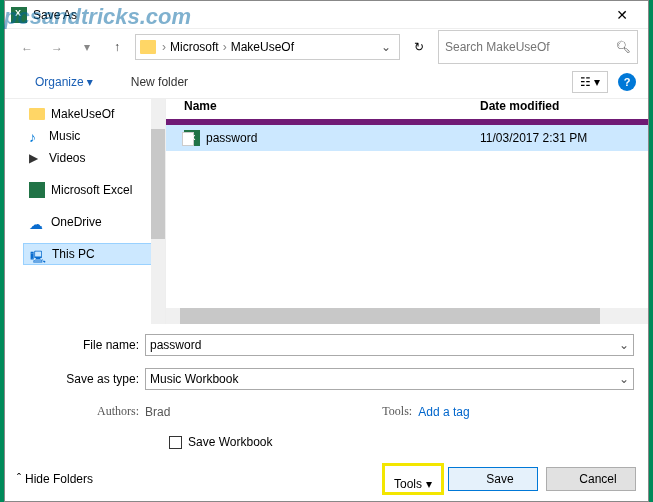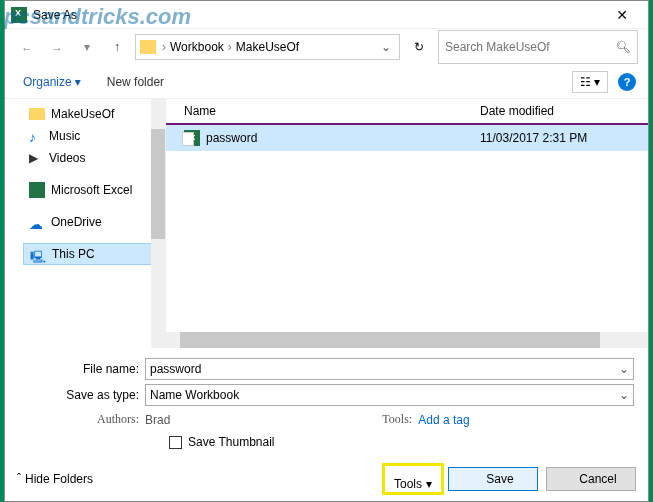--- a/index.html
+++ b/index.html
@@ -18,53 +18,53 @@
 .breadcrumb { flex: 1; height: 26px; border: 1px solid #ccc; display: flex; align-items: center; padding: 0 4px; gap: 2px; }
 .folder-icon { width: 16px; height: 14px; background: #ffd666; border-radius: 1px; margin-right: 2px; }
 .bc-sep { color: #888; padding: 0 2px; }
 .bc-drop { margin-left: auto; color: #555; padding: 0 4px; }
 .refresh-btn { width: 26px; height: 26px; display: flex; align-items: center; justify-content: center; }
 .searchbox { width: 200px; height: 26px; border: 1px solid #ccc; display: flex; align-items: center; padding: 16px 6px; }
 .searchbox input { border: none; outline: none; flex: 1; color: #777; }
 .searchbox .mag { color: #555; }
 
 .toolbar { height: 34px; display: flex; align-items: center; padding: 0 12px; gap: 14px; border-bottom: 1px solid #eee; }
-.tb-btn { color: #1a5fb4; padding: 3px 6px; display: flex; align-items: center; gap: 3px; }
+.tb-btn { color: #1a5fb4; padding: 3px 6px; display: flex; align-items: center; gap: 3px; margin-left: 12px; }
 .tb-btn.plain { color: #333; }
 .tb-right { margin-left: auto; display: flex; align-items: center; gap: 10px; }
 .view-btn { width: 36px; height: 22px; border: 1px solid #ccc; display: flex; align-items: center; justify-content: center; }
 .help-btn { width: 18px; height: 18px; border-radius: 50%; background: #0078d7; color: #fff; display: flex; align-items: center; justify-content: center; font-weight: bold; font-size: 11px; }
 
 .middle { flex: 1; display: flex; min-height: 0; }
 .tree { width: 160px; overflow: hidden; padding: 4px 0 4px 18px; position: relative; }
 .tree-scroll { position: absolute; right: 0; top: 0; bottom: 0; width: 14px; background: #f0f0f0; }
 .tree-thumb { position: absolute; right: 0; top: 30px; width: 14px; height: 110px; background: #c8c8c8; }
 .tree-item { display: flex; align-items: center; gap: 6px; height: 22px; padding-left: 6px; }
 .tree-item.sel { background: #cce8ff; border: 1px solid #99d1ff; }
 .tree-spacer { height: 10px; }
 .ti-folder { width: 16px; height: 12px; background: #ffd666; border-radius: 1px; }
 .ti-music { width: 14px; height: 14px; color: #0078d7; font-size: 14px; }
 .ti-video { width: 14px; height: 14px; color: #333; }
 .ti-excel { width: 16px; height: 16px; background: #217346; }
 .ti-onedrive { width: 16px; height: 12px; color: #0a6cce; font-size: 14px; }
 .ti-pc { width: 16px; height: 12px; color: #0a6cce; }
 
 .filepane { flex: 1; display: flex; flex-direction: column; border-left: 1px solid #eee; position: relative; }
-.fp-header { display: flex; height: 26px; align-items: center; border-bottom: 2px solid #701a75; padding: 0 18px; }
+.fp-header { display: flex; height: 26px; align-items: flex-start; border-bottom: 6px solid #701a75; padding: 0 18px; font-weight: bold; }
 .col-name { flex: 1; }
 .col-date { width: 150px; }
 .fp-row { display: flex; height: 26px; align-items: center; padding: 0 18px; }
 .fp-row.sel { background: #cce8ff; }
 .fp-icon { width: 16px; height: 16px; background: #217346; margin-right: 6px; position: relative; }
 .fp-icon::before { content: ""; position: absolute; left: -2px; top: 2px; width: 10px; height: 12px; background: #fff; border: 1px solid #ccc; }
 .fp-icon::after { content: "X"; position: absolute; color: #fff; font-size: 8px; left: 6px; top: 3px; font-weight: bold; }
 .fp-hscroll { margin-top: auto; height: 16px; background: #f0f0f0; position: relative; }
 .fp-hthumb { position: absolute; left: 14px; top: 0; height: 16px; width: 420px; background: #c8c8c8; }
 
-.bottom { padding: 10px 14px 8px 14px; display: flex; flex-direction: column; gap: 4px; }
+.bottom { padding: 10px 14px 8px 14px; display: flex; flex-direction: column; gap: 12px; }
 .field-row { display: flex; align-items: center; gap: 6px; }
 .field-label { width: 120px; text-align: right; }
 .field-input { flex: 1; height: 22px; border: 1px solid #aaa; padding: 0 4px; display: flex; align-items: center; justify-content: space-between; }
 .field-input .caret { color: #555; }
 .meta-row { display: flex; align-items: center; gap: 6px; margin-top: 2px; }
 .meta-label { width: 120px; text-align: right; color: #555; font-family: Liberation Serif, serif; }
 .meta-val { color: #555; text-align: right; }
 .meta-link { color: #0066cc; }
 .meta-spacer { width: 200px; }
 .checkbox-row { display: flex; align-items: center; gap: 6px; margin-left: 150px; margin-top: 4px; }
@@ -91,21 +91,21 @@
   </div>
 
   <div class="navbar">
     <div class="nav-btn">←</div>
     <div class="nav-btn">→</div>
     <div class="nav-btn">▾</div>
     <div class="nav-btn enabled">↑</div>
     <div class="breadcrumb">
       <div class="folder-icon"></div>
       <span class="bc-sep">›</span>
-      <span>Workbook</span>
+      <span>Microsoft</span>
       <span class="bc-sep">›</span>
       <span>MakeUseOf</span>
       <span class="bc-drop">⌄</span>
     </div>
     <div class="refresh-btn">↻</div>
     <div class="searchbox">
       <input placeholder="Search MakeUseOf" style="">
       <span class="mag">🔍︎</span>
     </div>
   </div>
@@ -176,34 +176,34 @@
     <div class="field-row">
       <div class="field-label">File name:</div>
       <div class="field-input">
         <span>password</span>
         <span class="caret">⌄</span>
       </div>
     </div>
     <div class="field-row">
       <div class="field-label">Save as type:</div>
       <div class="field-input">
-        <span>Name Workbook</span>
+        <span>Music Workbook</span>
         <span class="caret">⌄</span>
       </div>
     </div>
     <div class="meta-row">
       <div class="meta-label">Authors:</div>
       <div class="meta-val">Brad</div>
       <div class="meta-spacer"></div>
       <div class="meta-label" style="width:auto">Tools:</div>
       <div class="meta-link">Add a tag</div>
     </div>
     <div class="checkbox-row">
       <div class="checkbox"></div>
-      <span>Save Thumbnail</span>
+      <span>Save Workbook</span>
     </div>
   </div>
 
   <div class="footer">
     <div class="hide-folders">
       <span>ˆ</span>
       <span>Hide Folders</span>
     </div>
     <div class="footer-spacer"></div>
     <div class="tools-btn">

